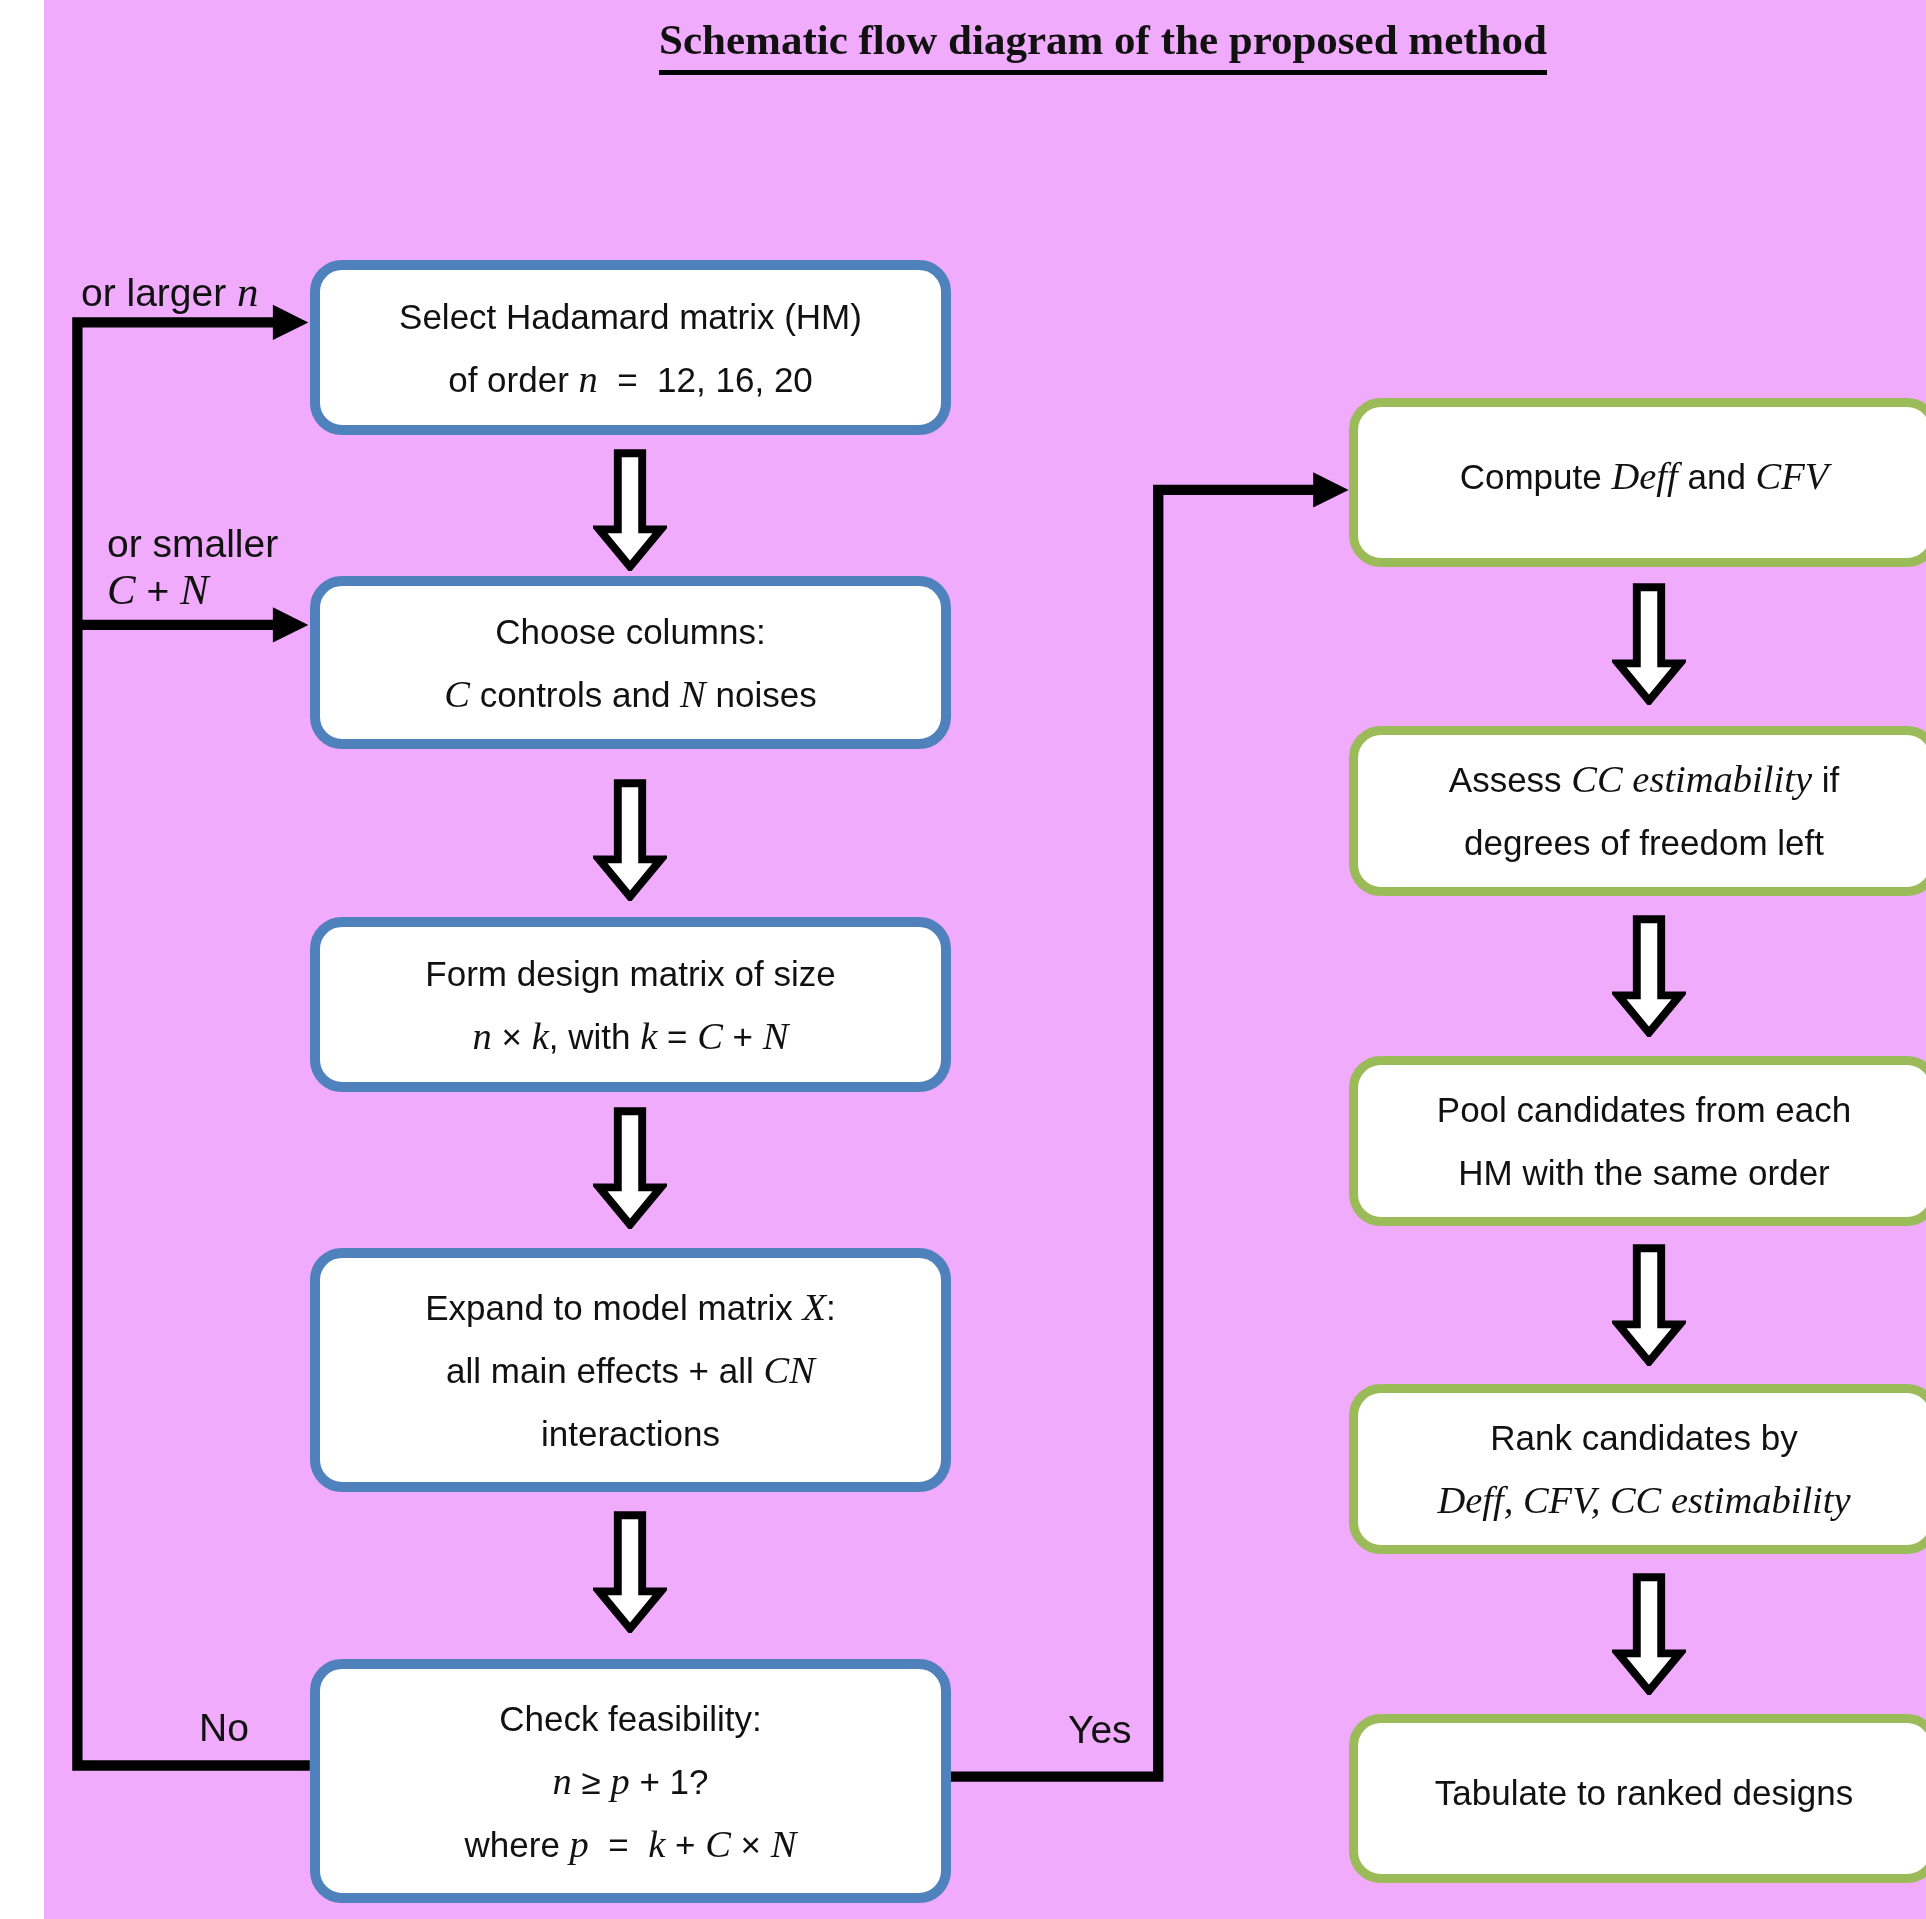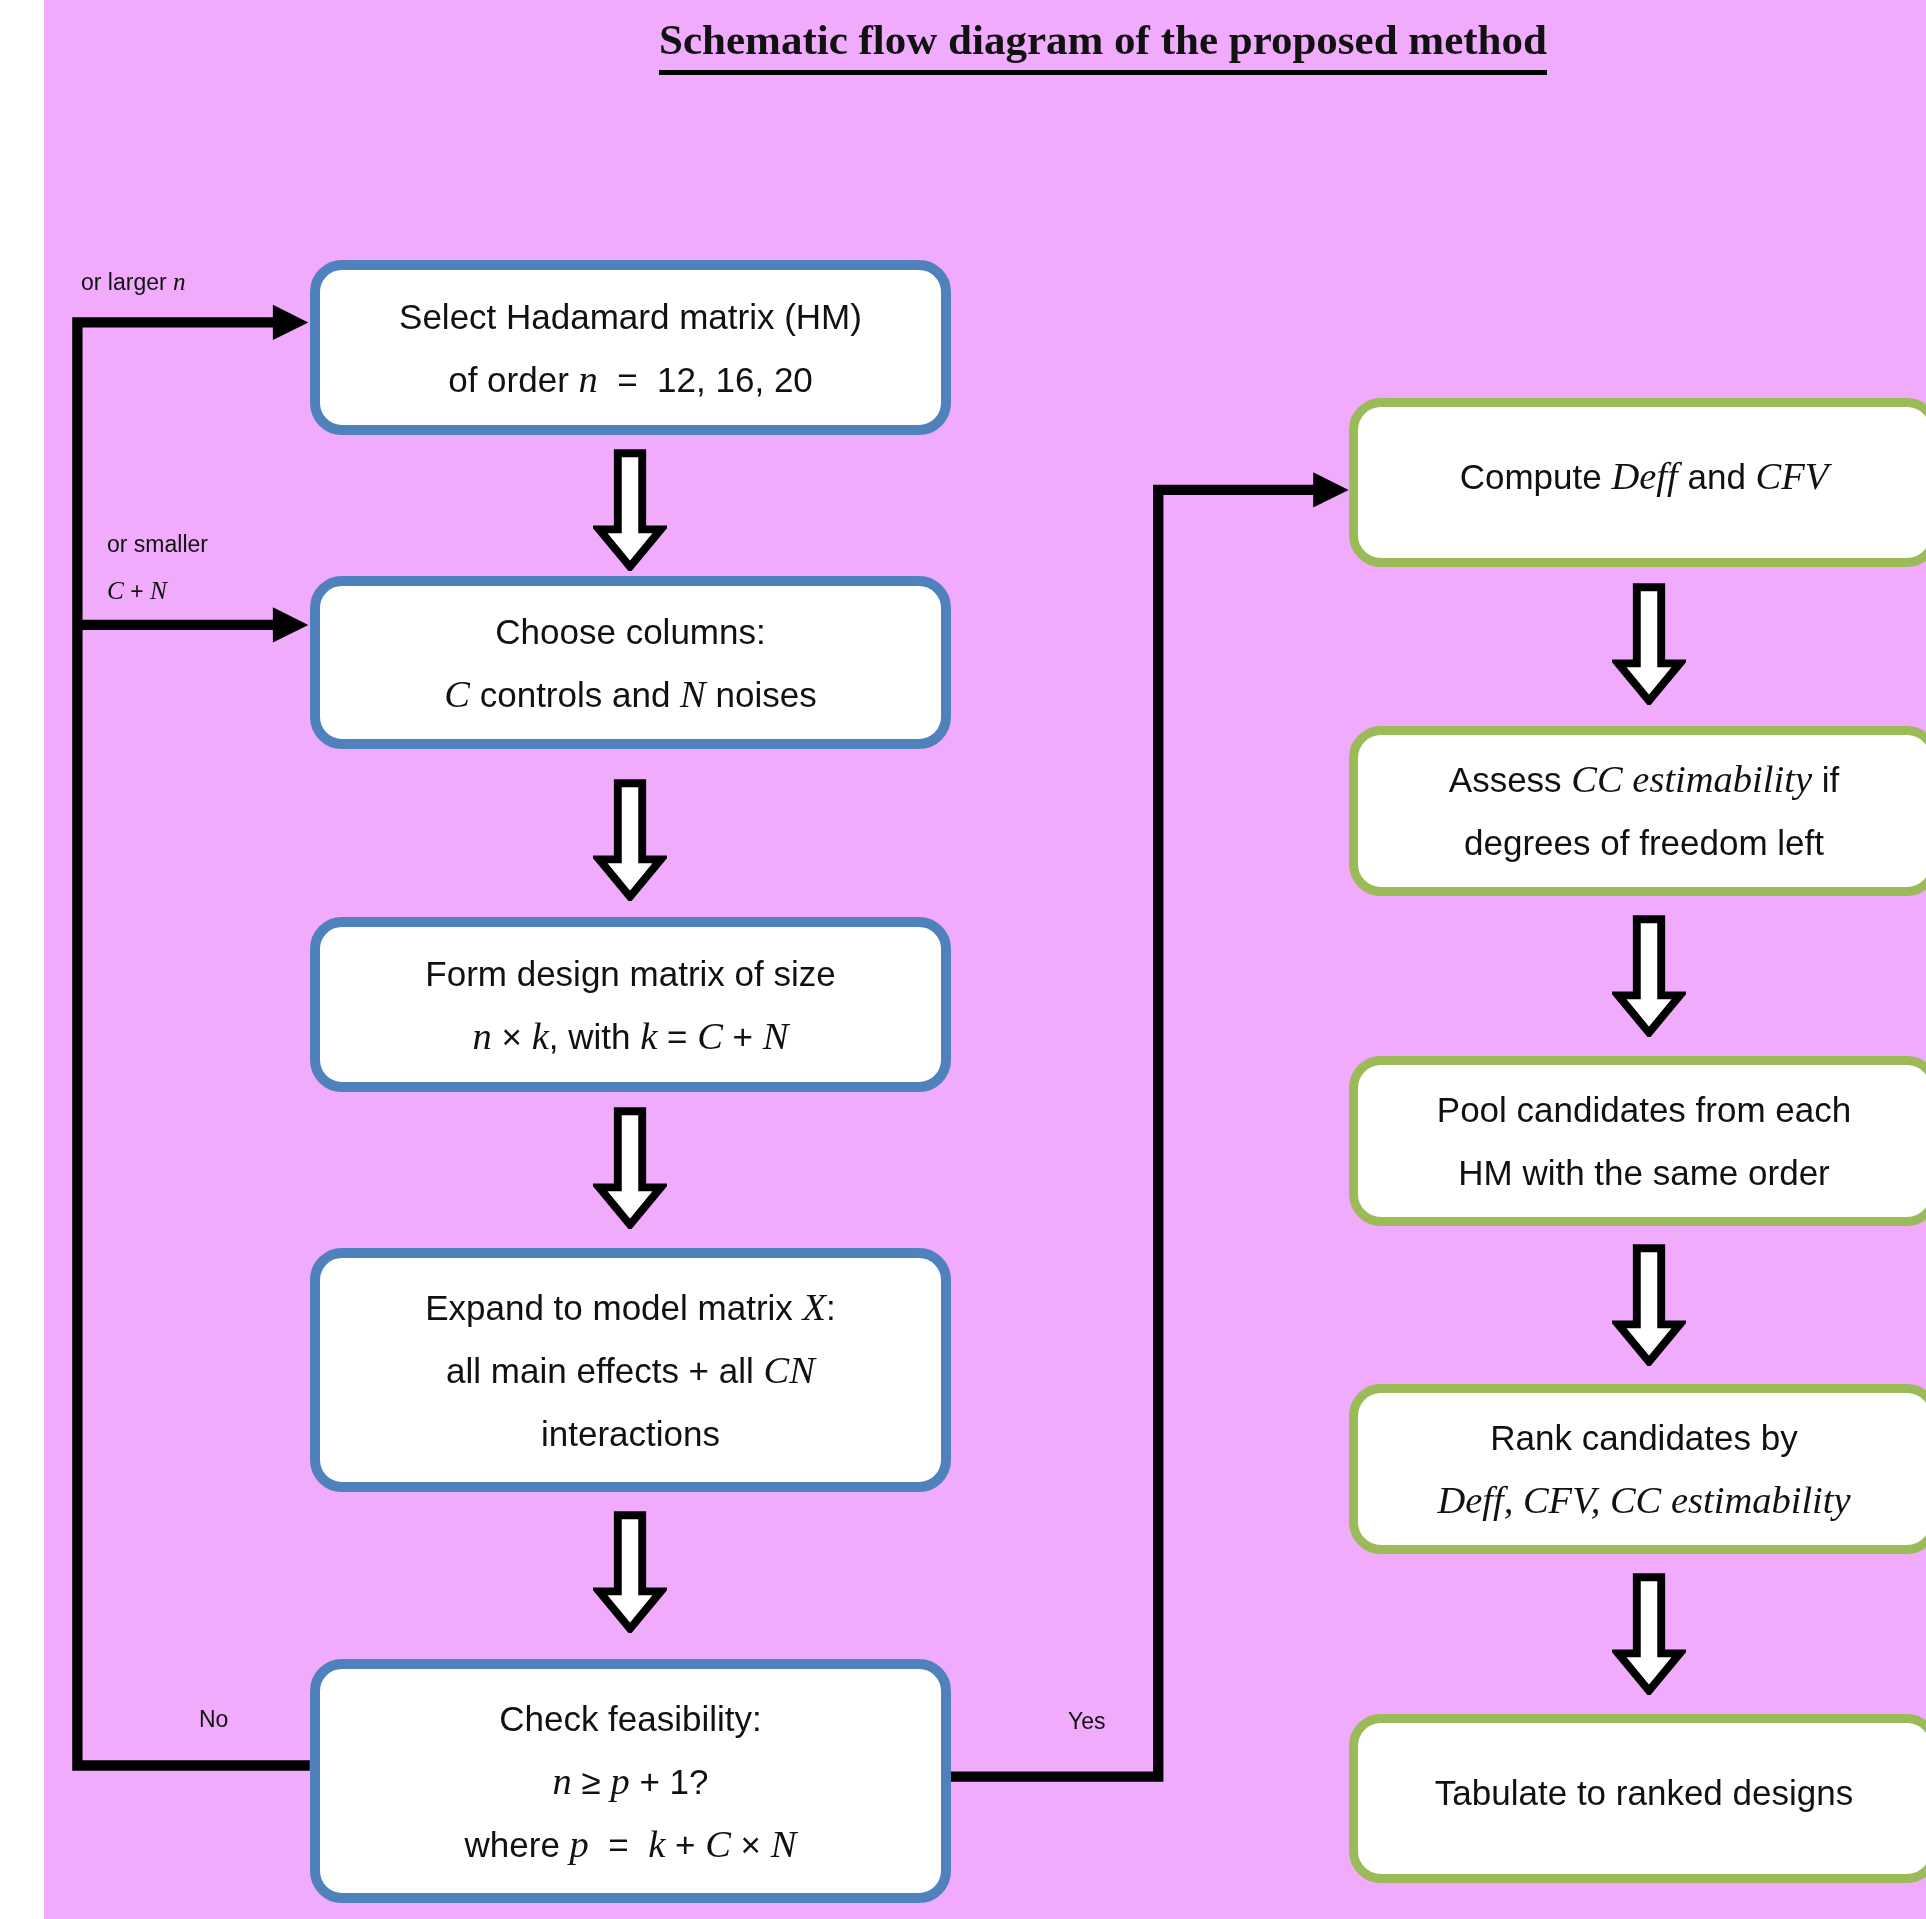--- a/index.html
+++ b/index.html
@@ -22,21 +22,21 @@
 
   .lblue{left:266px;width:641px;}
   .lgreen{left:1305px;width:590px;}
 
   .blockarrow{position:absolute;width:74px;height:122px;z-index:2;}
 
   .connectors{position:absolute;left:0;top:0;z-index:1;}
   .connectors polyline,.connectors line{fill:none;stroke:var(--line);stroke-width:14;}
   .connectors polygon{fill:var(--line);stroke:none;}
 
-  .edge-label{position:absolute;z-index:3;font-size:23px;white-space:nowrap;}
+  .edge-label{position:absolute;z-index:3;font-size:39px;white-space:nowrap;}
   .two-line{line-height:46px;}
 </style>
 </head>
 <body>
 
 <div id="canvas">
 
   <svg class="connectors" width="1926" height="1919" viewBox="0 0 2610 2601">
     <polyline points="360,2393 45,2393 45,437 312,437"></polyline>
     <line x1="45" y1="847" x2="312" y2="847"></line>

